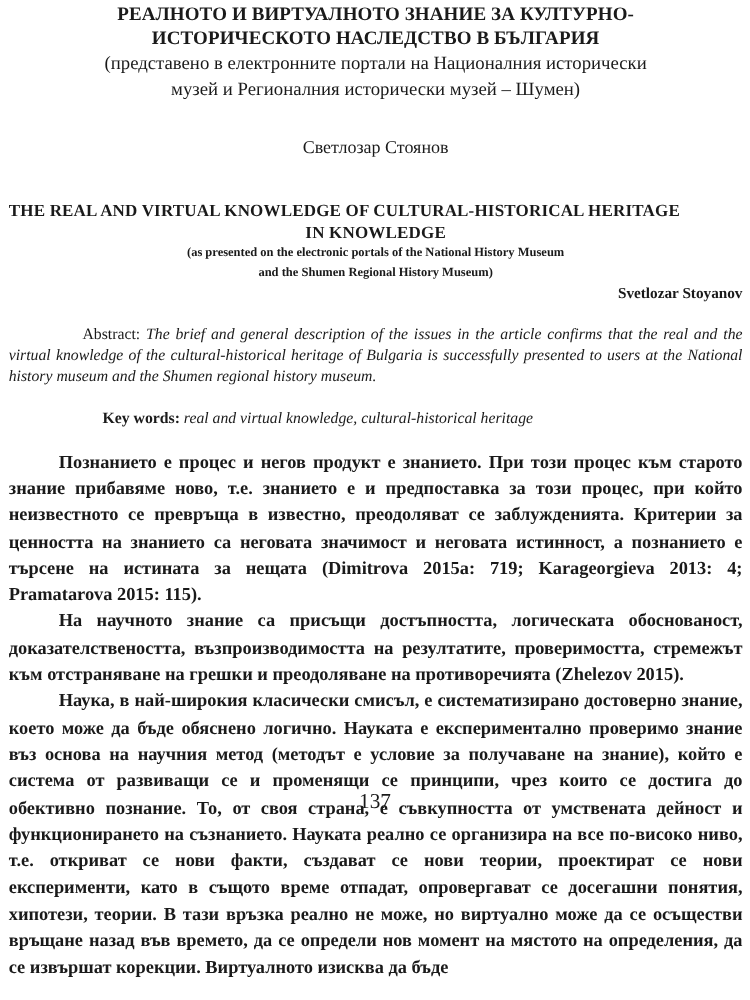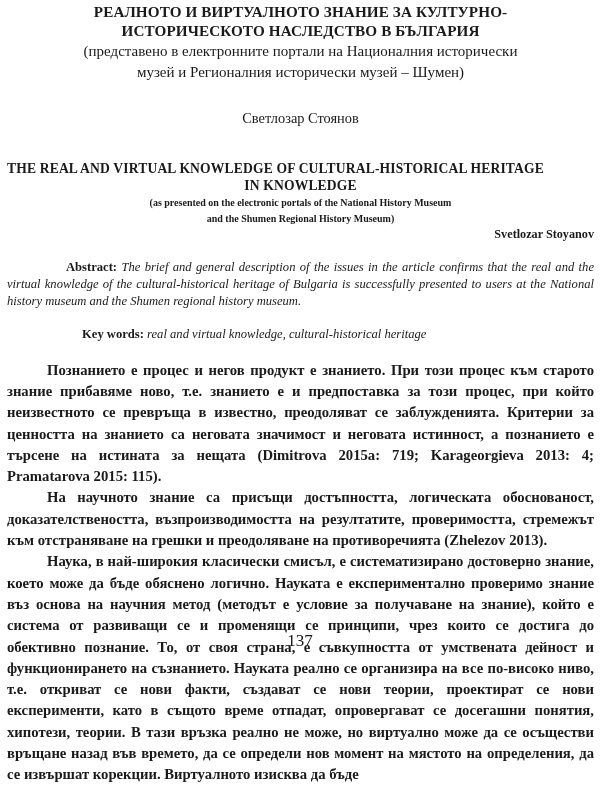--- a/index.html
+++ b/index.html
@@ -85,21 +85,21 @@
   .abstract {
     margin: 17px 0 0 0;
     font-size: 12.6px;
     line-height: 17.2px;
     text-align: justify;
     text-indent: 59px;
     font-style: italic;
   }
   .abstract b {
     font-style: normal;
-    font-weight: bold;
+    font-weight: normal;
   }
   .keywords {
     margin: 16px;
     font-size: 12.6px;
     line-height: 17.2px;
     text-indent: 59px;
     font-style: italic;
   }
   .keywords b {
     font-style: normal;
@@ -155,19 +155,19 @@
   <p class="subtitle-en">and the Shumen Regional History Museum)</p>
 
   <p class="author-en">Svetlozar Stoyanov</p>
 
   <p class="abstract"><b>Abstract:</b> <span>The brief and general description of the issues in the article confirms that the real and the virtual knowledge of the cultural-historical heritage of Bulgaria is successfully presented to users at the National history museum and the Shumen regional history museum.</span></p>
 
   <p class="keywords"><b>Key words:</b> <span>real and virtual knowledge, cultural-historical heritage</span></p>
 
   <div class="body-block">
     <p class="para">Познанието е процес и негов продукт е знанието. При този процес към старото знание прибавяме ново, т.е. знанието е и предпоставка за този процес, при който неизвестното се превръща в известно, преодоляват се заблужденията. Критерии за ценността на знанието са неговата значимост и неговата истинност, а познанието е търсене на истината за нещата (Dimitrova 2015а: 719; Karageorgieva 2013: 4; Pramatarova 2015: 115).</p>
-    <p class="para">На научното знание са присъщи достъпността, логическата обоснованост, доказателствеността, възпроизводимостта на резултатите, проверимостта, стремежът към отстраняване на грешки и преодоляване на противоречията (Zhelezov 2013).</p>
+    <p class="para">На научното знание са присъщи достъпността, логическата обоснованост, доказателствеността, възпроизводимостта на резултатите, проверимостта, стремежът към отстраняване на грешки и преодоляване на противоречията (Zhelezov 2015).</p>
     <p class="para">Наука, в най-широкия класически смисъл, е систематизирано достоверно знание, което може да бъде обяснено логично. Науката е експериментално проверимо знание въз основа на научния метод (методът е условие за получаване на знание), който е система от развиващи се и променящи се принципи, чрез които се достига до обективно познание. То, от своя страна, е съвкупността от умствената дейност и функционирането на съзнанието. Науката реално се организира на все по-високо ниво, т.е. откриват се нови факти, създават се нови теории, проектират се нови експерименти, като в същото време отпадат, опровергават се досегашни понятия, хипотези, теории. В тази връзка реално не може, но виртуално може да се осъществи връщане назад във времето, да се определи нов момент на мястото на определения, да се извършат корекции. Виртуалното изисква да бъде</p>
   </div>
 
   <div class="page-number">137</div>
 
 </div>
 
 </body></html>

